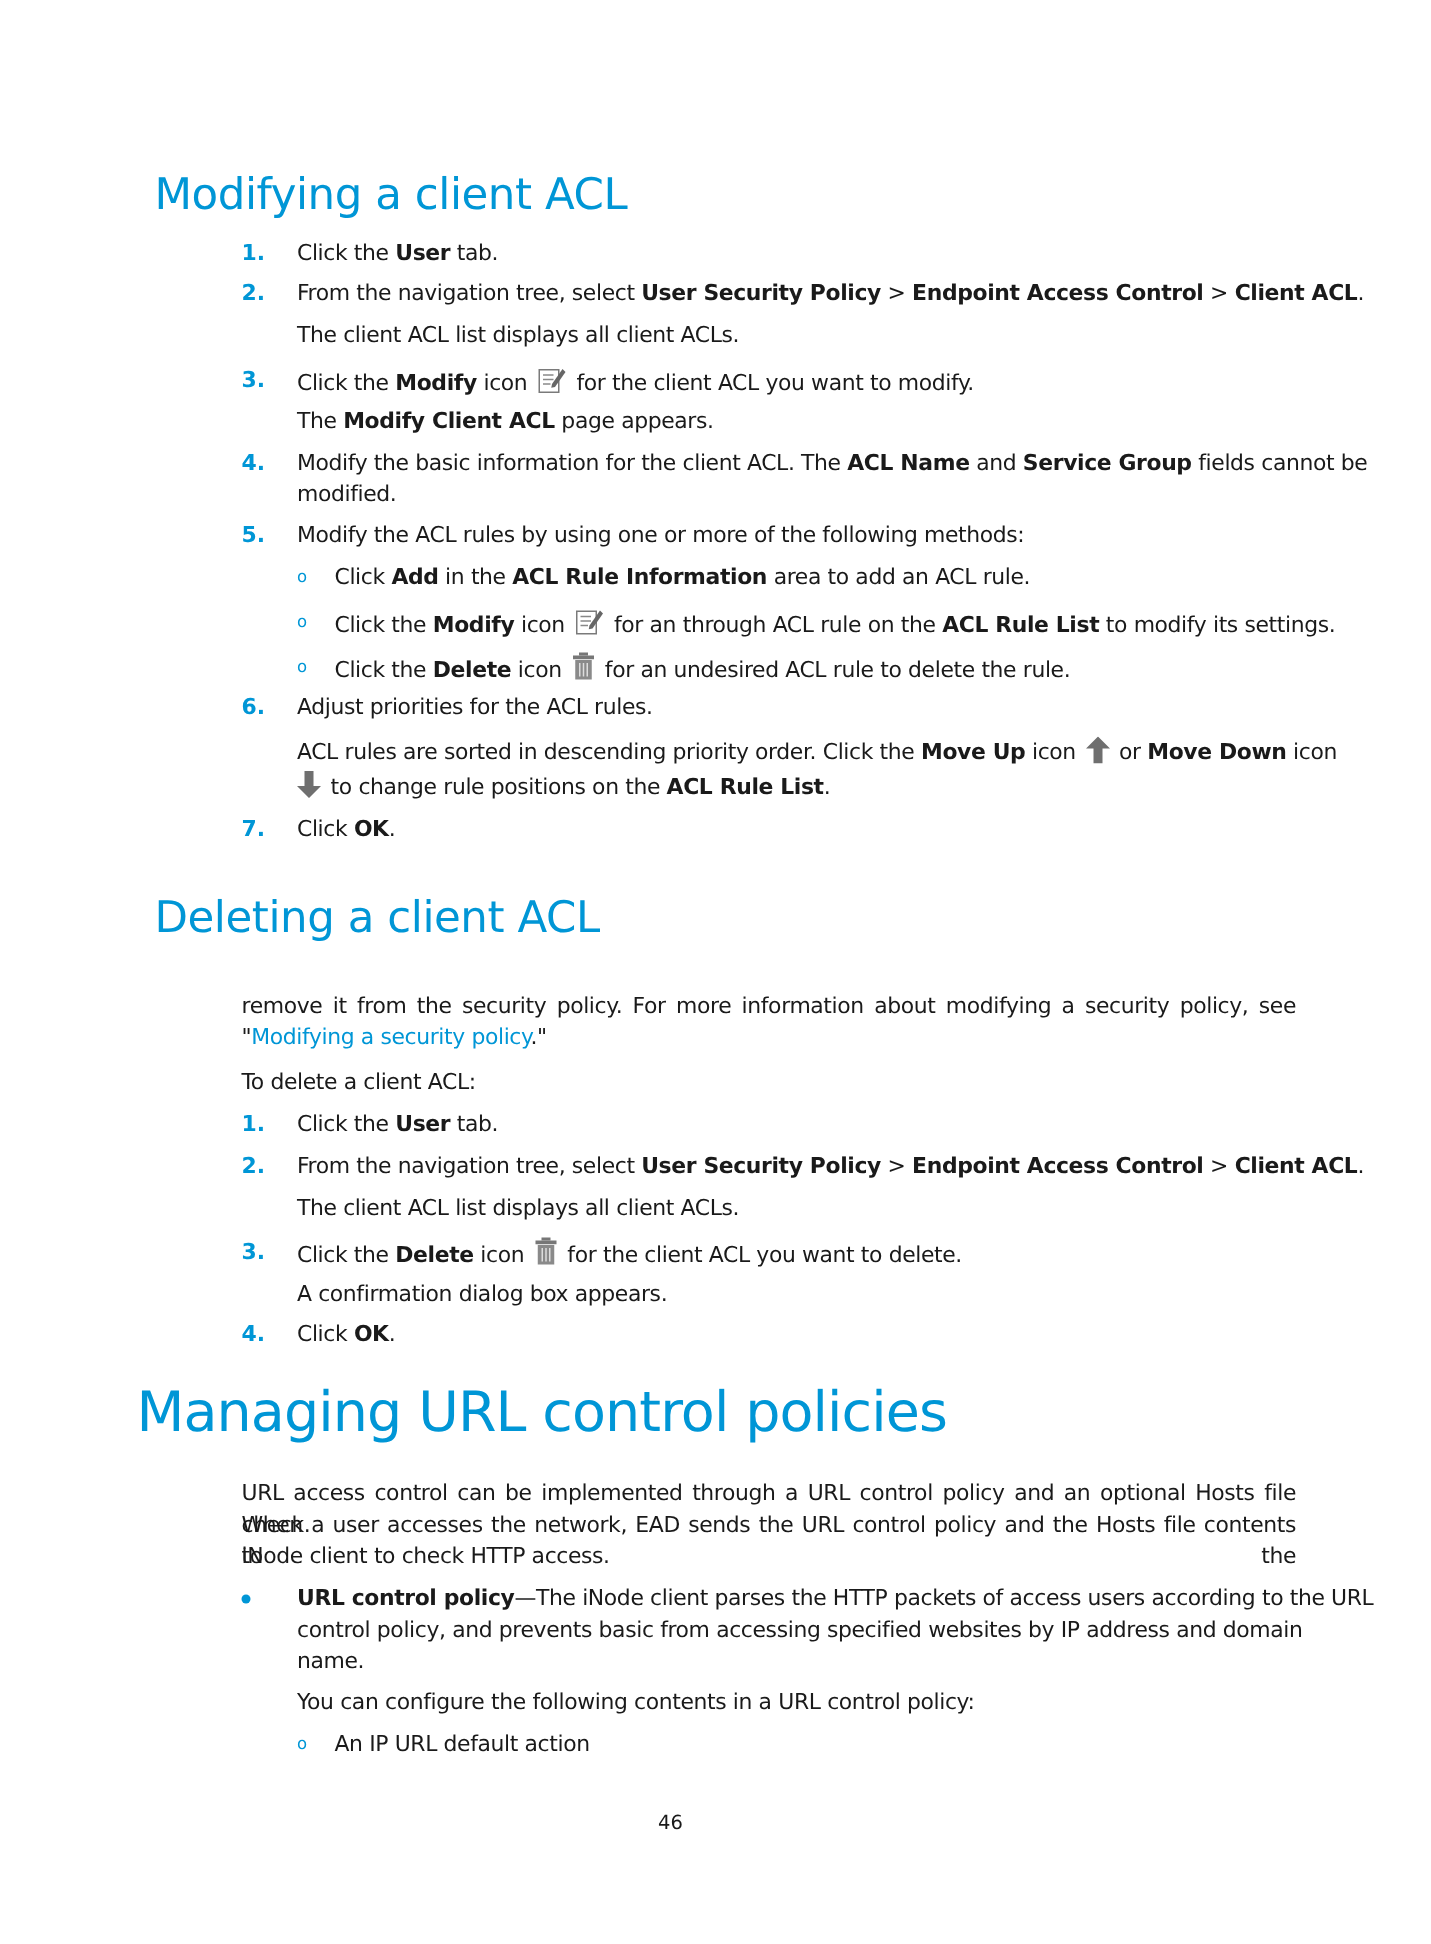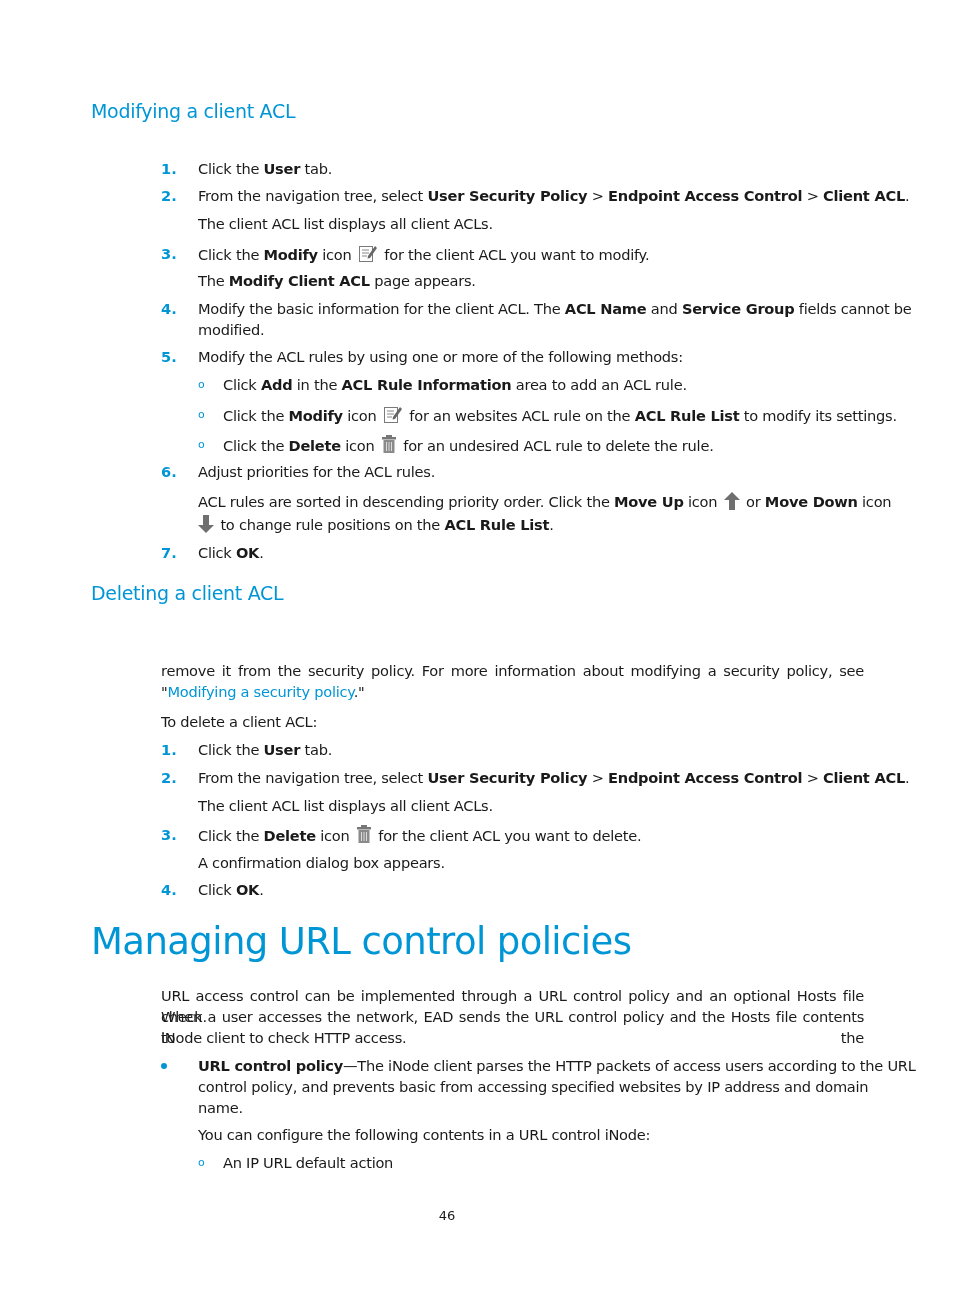--- a/index.html
+++ b/index.html
@@ -1,20 +1,20 @@
 <!DOCTYPE html>
 <html><head>
 <meta charset="utf-8">
 <style>
   html, body { margin:0; padding:0; background:#ffffff; }
   body { width:954px; height:1296px; position:relative; overflow:hidden;
          font-family:"DejaVu Sans", sans-serif; color:#1a1a1a; }
   .page { position:absolute; left:0; top:0; width:954px; height:1296px; }
-  .h2 { position:absolute; left:91px; margin:0; font-weight:normal;
-        color:#0096d6; font-size:19px; letter-spacing:-0.3px;
+  .h2 { position:absolute; left:91px; margin:12px; font-weight:normal;
+        color:#0096d6; font-size:29px; letter-spacing:-0.3px;
         font-family:"DejaVu Sans", sans-serif;text-align:center; }
   .h1 { position:absolute; left:91px; margin:0; font-weight:normal;
         color:#0096d6; font-size:37px; letter-spacing:-0.6px;
         font-family:"DejaVu Sans", sans-serif; }
   .line { position:absolute; font-size:14.6px; line-height:21px; white-space:nowrap;
           letter-spacing:-0.25px; }
   .num { position:absolute; left:161px; color:#0096d6; font-weight:bold; font-size:14.6px; line-height:21px; }
   .sub { position:absolute; left:198px; color:#0096d6; font-size:11px; line-height:21px; }
   .bul { position:absolute; left:161px; width:6px; height:6px; border-radius:50%; background:#0096d6; }
   b { font-weight:bold; }
@@ -59,21 +59,21 @@
   <div class="line" style="left:223px;top:374px"><span>Click </span><b>Add</b><span> in the </span><b>ACL Rule Information</b><span> area to add an ACL rule.</span></div>
 
   <span class="sub" style="top:404px">o</span>
   <div class="line" style="left:223px;top:404px"><span>Click the </span><b>Modify</b><span> icon</span>
     <span class="icon"><svg width="20" height="20" viewBox="0 0 20 20">
           <rect x="1.5" y="3.5" width="13" height="15" fill="#fff" stroke="#7a7a7a"></rect>
           <line x1="4" y1="7" x2="11" y2="7" stroke="#888"></line>
           <line x1="4" y1="10" x2="11" y2="10" stroke="#888"></line>
           <line x1="4" y1="13" x2="9" y2="13" stroke="#888"></line>
           <path d="M10 13 L17 3 L19 5 L12 15 L9.5 15.5 Z" fill="#666"></path>
-        </svg></span><span> for an websites ACL rule on the </span><b>ACL Rule List</b><span> to modify its settings.</span></div>
+        </svg></span><span> for an through ACL rule on the </span><b>ACL Rule List</b><span> to modify its settings.</span></div>
 
   <span class="sub" style="top:434px">o</span>
   <div class="line" style="left:223px;top:434px"><span>Click the </span><b>Delete</b><span> icon</span>
     <span class="icon"><svg width="16" height="20" viewBox="0 0 16 20">
           <rect x="5" y="1" width="6" height="2" fill="#777"></rect>
           <rect x="1" y="3" width="14" height="2.5" fill="#777"></rect>
           <rect x="2.5" y="6" width="11" height="13" fill="#8a8a8a"></rect>
           <line x1="5.5" y1="8" x2="5.5" y2="17" stroke="#ddd"></line>
           <line x1="8" y1="8" x2="8" y2="17" stroke="#ddd"></line>
           <line x1="10.5" y1="8" x2="10.5" y2="17" stroke="#ddd"></line>
@@ -124,19 +124,19 @@
   <h1 class="h1" style="top:920px">Managing URL control policies</h1>
 
   <div class="line just" style="left:161px;top:985px">URL access control can be implemented through a URL control policy and an optional Hosts file check.</div>
   <div class="line just" style="left:161px;top:1006px">When a user accesses the network, EAD sends the URL control policy and the Hosts file contents to the</div>
   <div class="line" style="left:161px;top:1027px">iNode client to check HTTP access.</div>
 
   <span class="bul" style="top:1063px"></span>
   <div class="line" style="left:198px;top:1055px"><b>URL control policy</b><span>—The iNode client parses the HTTP packets of access users according to the URL</span></div>
   <div class="line" style="left:198px;top:1076px">control policy, and prevents basic from accessing specified websites by IP address and domain</div>
   <div class="line" style="left:198px;top:1097px">name.</div>
-  <div class="line" style="left:198px;top:1124px">You can configure the following contents in a URL control iNode:</div>
+  <div class="line" style="left:198px;top:1124px">You can configure the following contents in a URL control policy:</div>
 
   <span class="sub" style="top:1152px">o</span>
   <div class="line" style="left:223px;top:1152px">An IP URL default action</div>
 
   <div class="footer">46</div>
 </div>
 
 </body></html>

